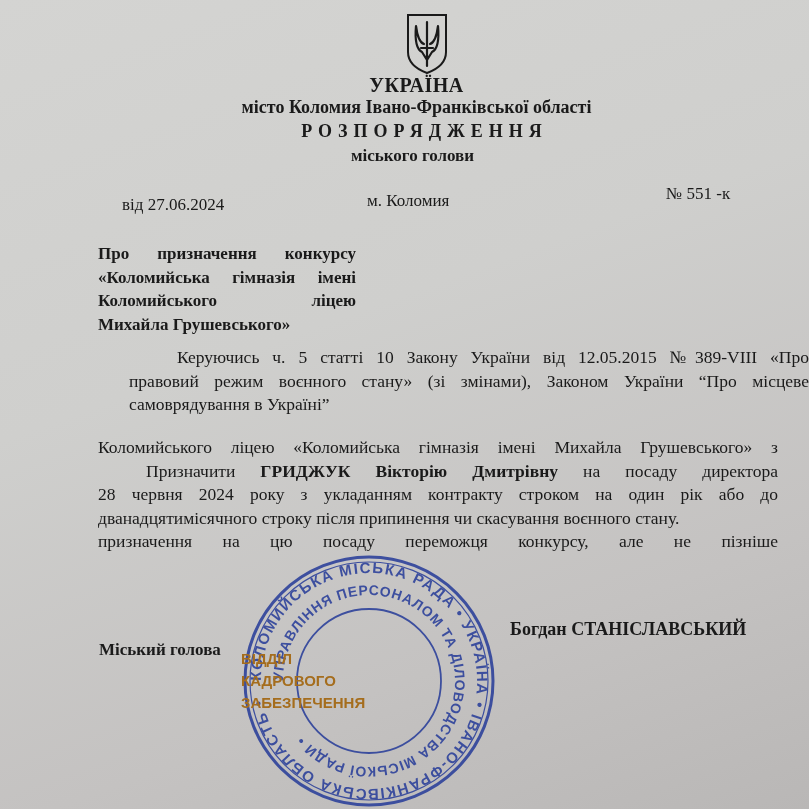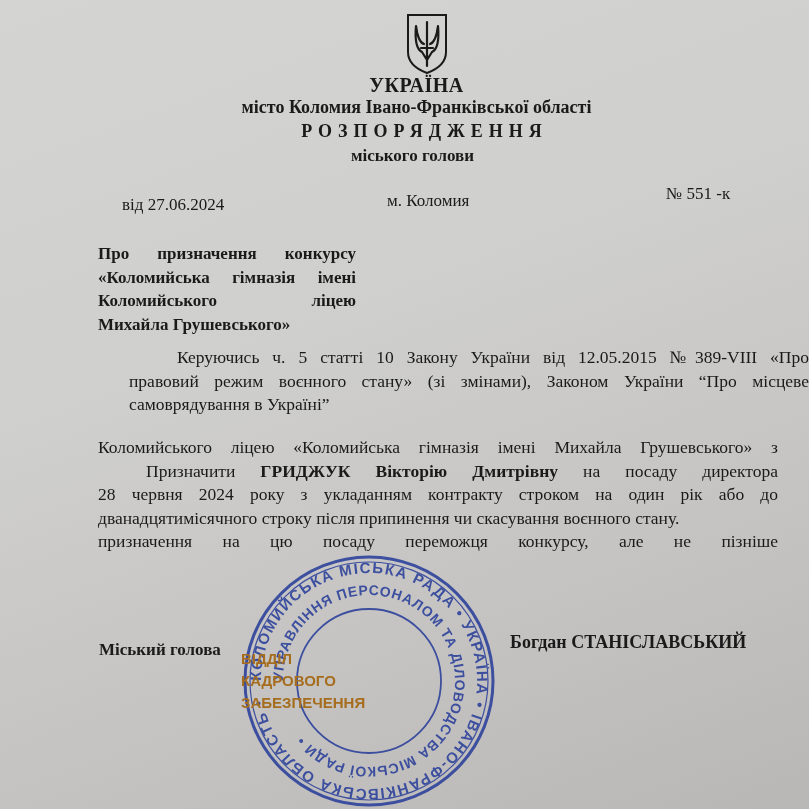--- a/index.html
+++ b/index.html
@@ -12,33 +12,33 @@
   }
   .page { position: absolute; inset: 0; }
   .emblem { position: absolute; left: 404px; top: 12px; width: 46px; height: 64px; }
   .center { position: absolute; left: 0; width: 809px; text-align: center; font-weight: bold; }
   .country { top: 74px; font-size: 20px; left: 12px; letter-spacing: 0.5px; }
   .city { top: 97px; font-size: 18px; left: 12px; }
   .order { top: 121px; font-size: 18px; left: 20px; letter-spacing: 6px; }
   .mayor-title { top: 146px; font-size: 17px; left: 8px; }
   .meta { position: absolute; top: 191px; font-size: 17px; }
   .meta-date { left: 122px; top: 195px; }
-  .meta-place { left: 367px; top: 191px; margin-left: 20px; }
+  .meta-place { left: 367px; top: 191px; }
   .meta-num { left: 666px; top: 184px; }
   .subject { position: absolute; left: 98px; top: 242px; width: 258px; font-weight: bold; font-size: 17px; line-height: 23.5px; }
   .subject .line { display: block; text-align: justify; text-align-last: justify; white-space: nowrap; }
   .subject .line.last { text-align-last: left; }
   .para { position: absolute; left: 98px; width: 680px; font-size: 17.5px; line-height: 23.5px; text-align: justify; }
   .para .line { display: block; text-align: justify; text-align-last: justify; white-space: nowrap; }
   .para .line.last { text-align-last: left; }
   .para .indent { padding-left: 48px; }
   .p1 { top: 346px; margin-left: 31px; }
   .p2 { top: 436px; }
   .sign-role { position: absolute; left: 99px; top: 640px; font-weight: bold; font-size: 17px; }
-  .sign-name { position: absolute; left: 510px; top: 632px; font-weight: bold; font-size: 18px; }
+  .sign-name { position: absolute; left: 510px; top: 619px; font-weight: bold; font-size: 18px; }
   .stamp { position: absolute; left: 241px; top: 553px; width: 256px; height: 256px; opacity: 0.88; }
   .stamp-center { position: absolute; left: 0; top: 0; width: 256px; height: 256px; display: flex; flex-direction: column; align-items: flex-start; justify-content: center; font-family: "Liberation Sans", "DejaVu Sans", sans-serif; font-weight: bold; color: #a16207; font-size: 15px; line-height: 22px; }
 </style>
 </head>
 <body>
 
 <div class="page">
 
   <svg class="emblem" viewBox="0 0 46 64">
     <path d="M4 3 H42 V40 Q42 54 23 61 Q4 54 4 40 Z" fill="none" stroke="#1a1a1a" stroke-width="2"></path>

